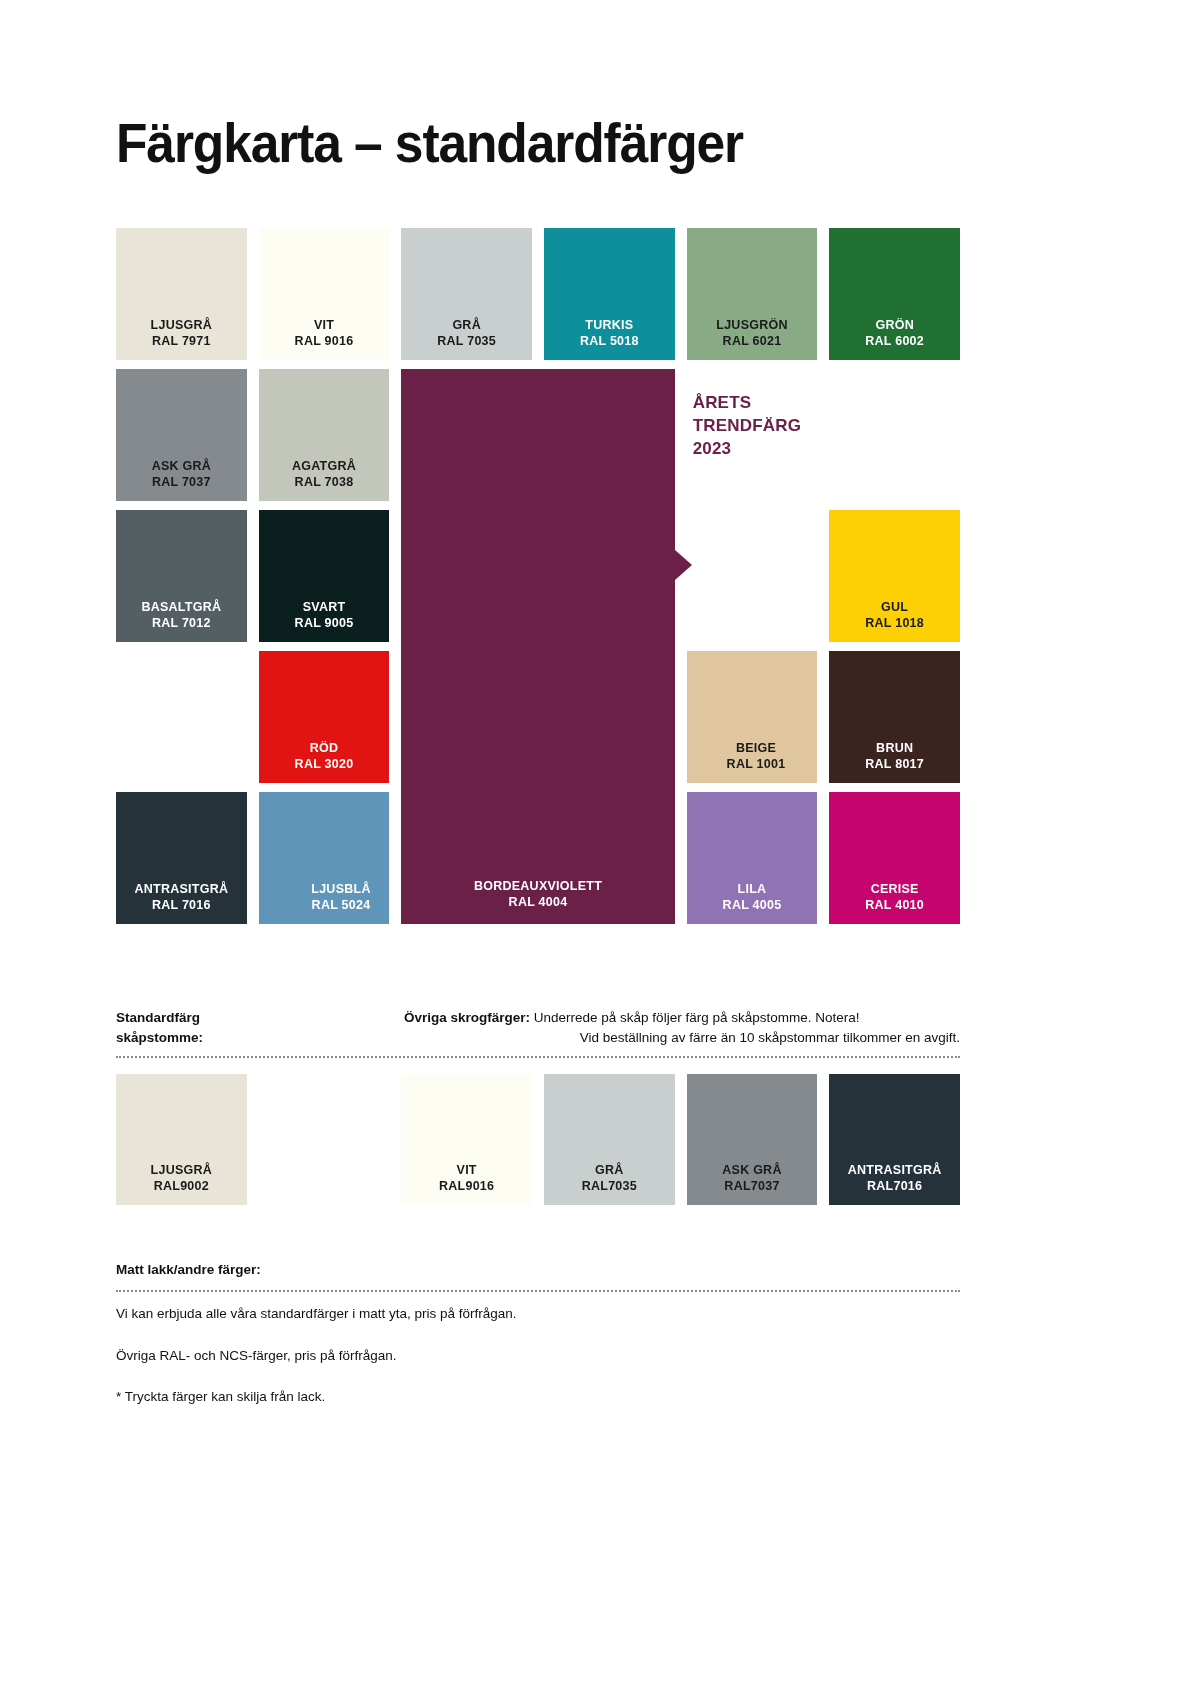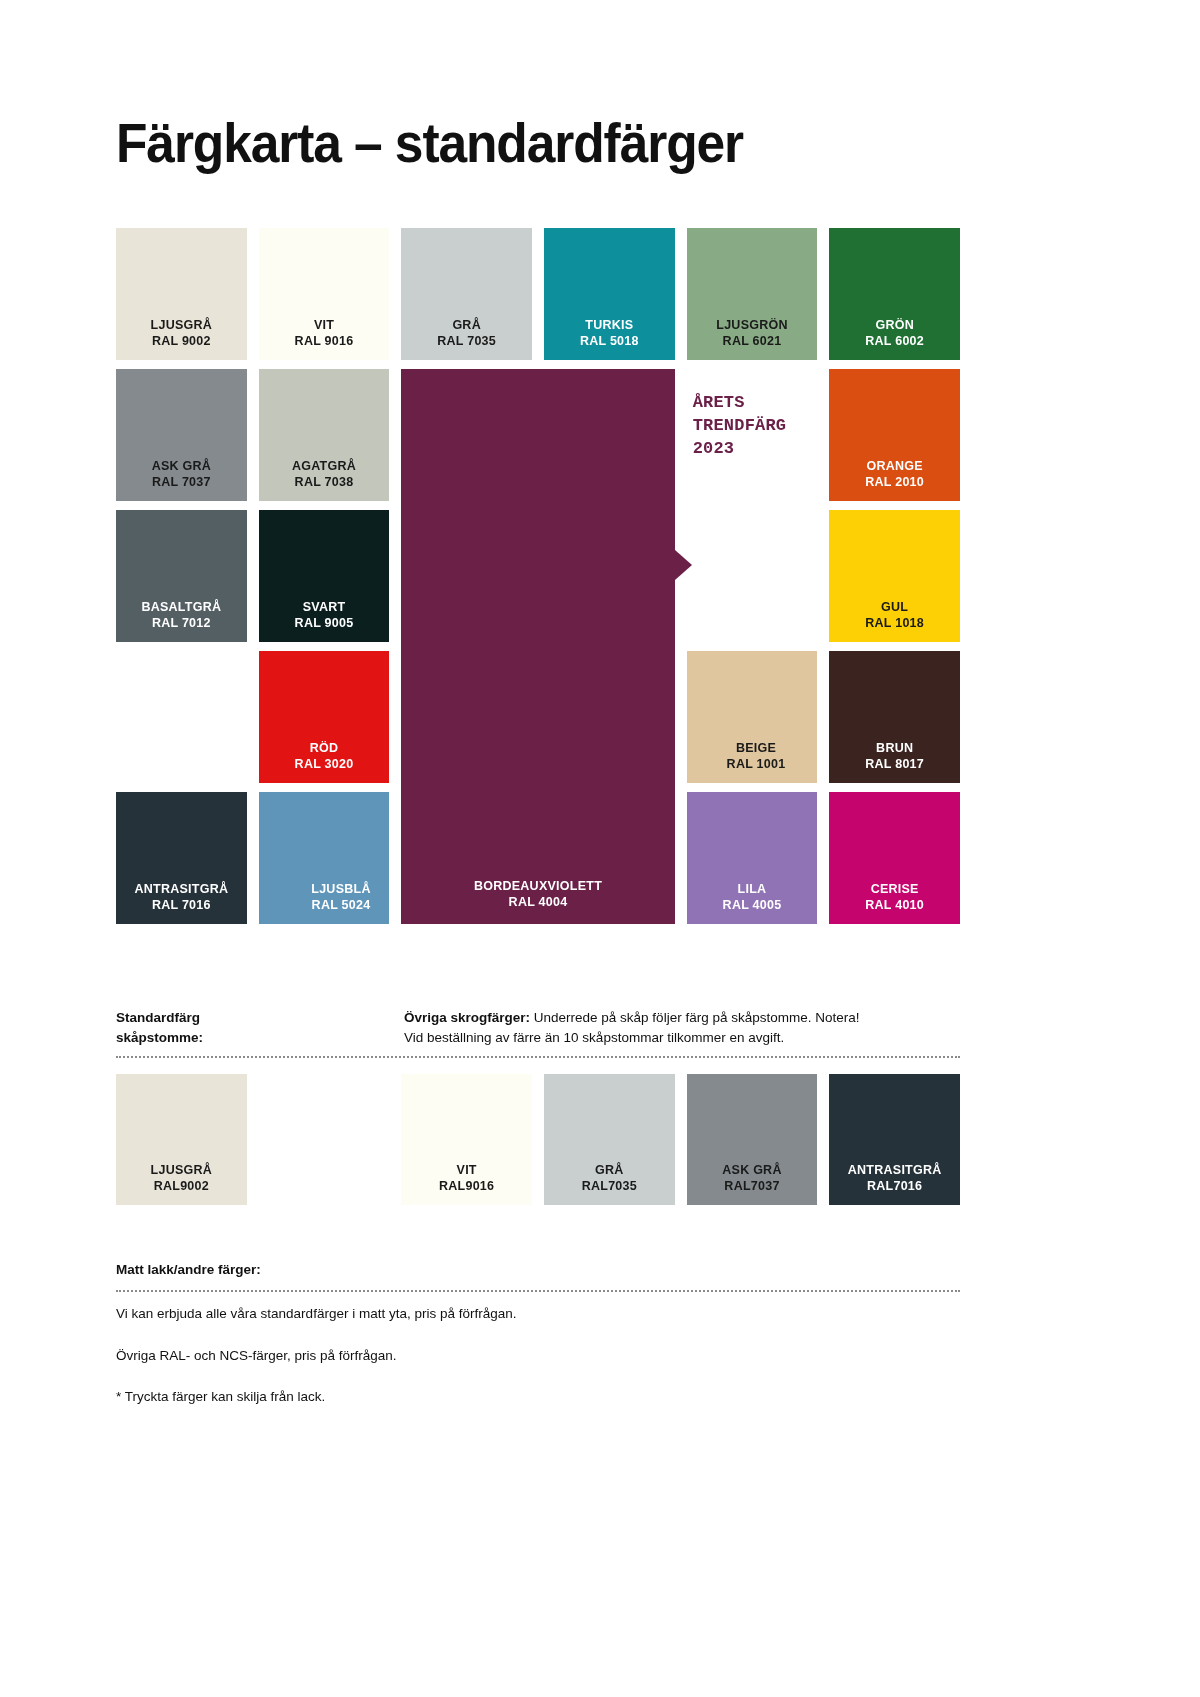--- a/index.html
+++ b/index.html
@@ -89,39 +89,39 @@
     align-items: flex-start;
     padding: 22px 0 0 6px;
   }
   #trend span {
     display: block;
     color: #6b2048;
     font-size: 17px;
     font-weight: 700;
     line-height: 23px;
     letter-spacing: 0.2px;
-    font-family: Liberation Mono, monospace;
   }
 
   
   #notes {
     position: absolute;
     left: 116px; top: 1008px;
     width: 844px;
     display: flex;
   }
   #notes .col-a { width: 288px; flex: none; }
   #notes .col-b { flex: 1; }
   .note-head {
     font-size: 13.5px; font-weight: 700; color: #111;
     line-height: 20px;
   }
   .note-body {
     font-size: 13.5px; font-weight: 400; color: #111;
     line-height: 20px;
+    text-align: right;
   }
   .dots {
     position: absolute;
     left: 116px;
     width: 844px;
     height: 1px;
     border-top: 2px dotted #8a8a8a;
   }
   #dots-1 { top: 1056px; }
   #dots-2 { top: 1290px; }
@@ -158,21 +158,21 @@
 <body>
 
 <div id="page">
 
   <div id="title">Färgkarta – standardfärger</div>
 
   <div id="grid">
 
     <div class="sw light" style="background: rgb(232, 229, 216); grid-area: 1 / 1;">
         <div class="nm">LJUSGRÅ</div>
-        <div class="cd">RAL 9002</div>
+        <div class="cd">RAL 7971</div>
       </div>
       <div class="sw light" style="background: rgb(253, 253, 243); grid-area: 1 / 2;">
         <div class="nm">VIT</div>
         <div class="cd">RAL 9016</div>
       </div>
       <div class="sw light" style="background: rgb(200, 207, 206); grid-area: 1 / 3;">
         <div class="nm">GRÅ</div>
         <div class="cd">RAL 7035</div>
       </div>
       <div class="sw dark" style="background: rgb(14, 143, 156); grid-area: 1 / 4;">
@@ -187,24 +187,20 @@
         <div class="nm">GRÖN</div>
         <div class="cd">RAL 6002</div>
       </div>
       <div class="sw light" style="background: rgb(132, 138, 142); grid-area: 2 / 1;">
         <div class="nm">ASK GRÅ</div>
         <div class="cd">RAL 7037</div>
       </div>
       <div class="sw light" style="background: rgb(194, 198, 187); grid-area: 2 / 2;">
         <div class="nm">AGATGRÅ</div>
         <div class="cd">RAL 7038</div>
-      </div>
-      <div class="sw dark" style="background: rgb(219, 78, 17); grid-area: 2 / 6;">
-        <div class="nm">ORANGE</div>
-        <div class="cd">RAL 2010</div>
       </div>
       <div class="sw dark" style="background: rgb(84, 95, 100); grid-area: 3 / 1;">
         <div class="nm">BASALTGRÅ</div>
         <div class="cd">RAL 7012</div>
       </div>
       <div class="sw dark" style="background: rgb(12, 31, 31); grid-area: 3 / 2;">
         <div class="nm">SVART</div>
         <div class="cd">RAL 9005</div>
       </div>
       <div class="sw light" style="background: rgb(252, 208, 5); grid-area: 3 / 6;">

